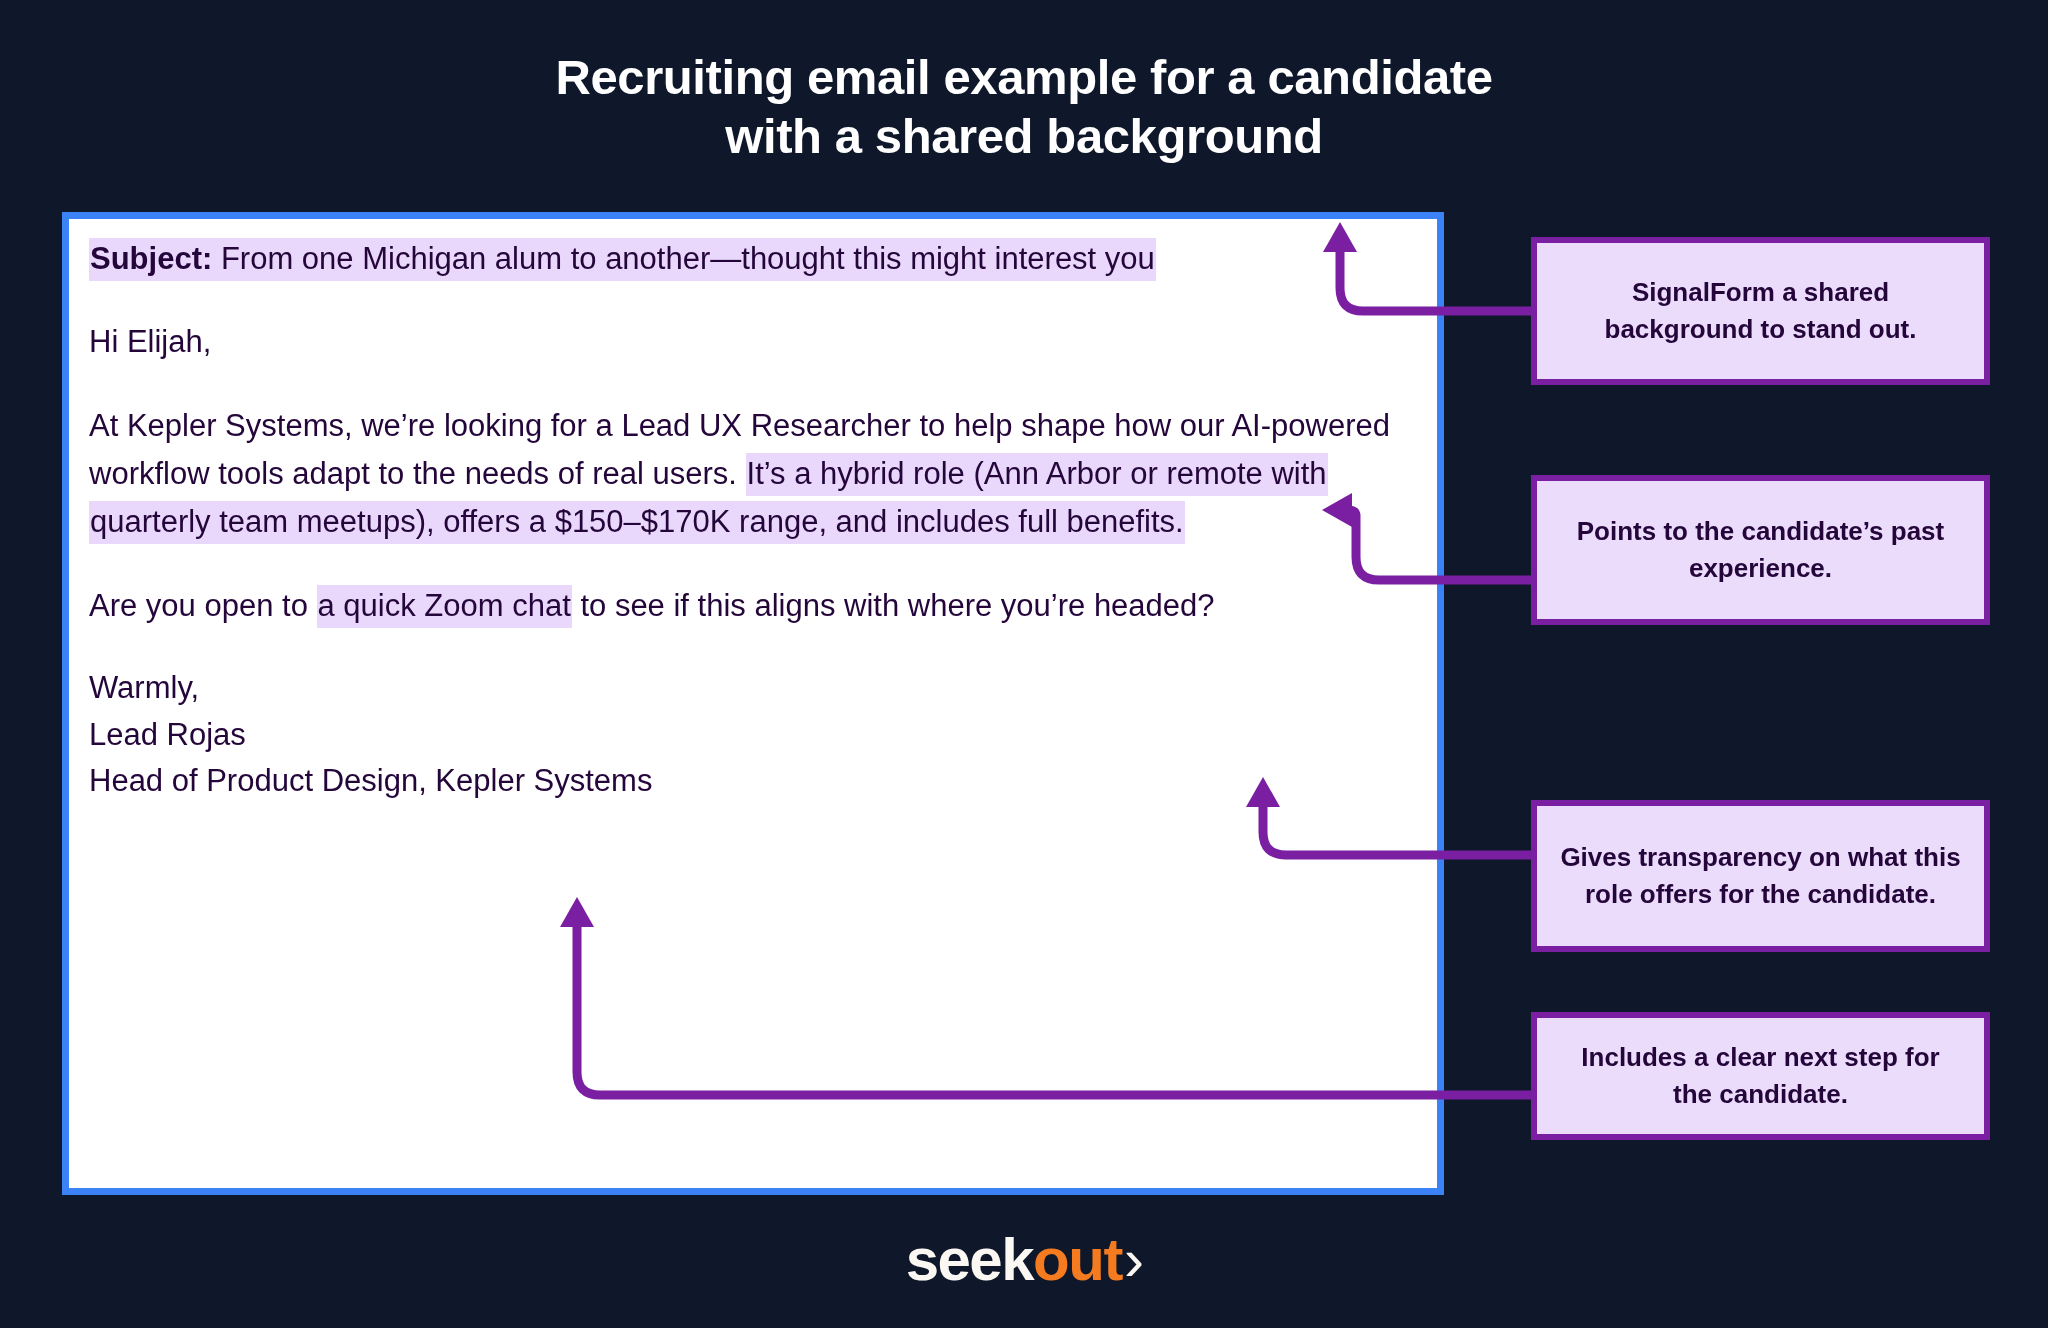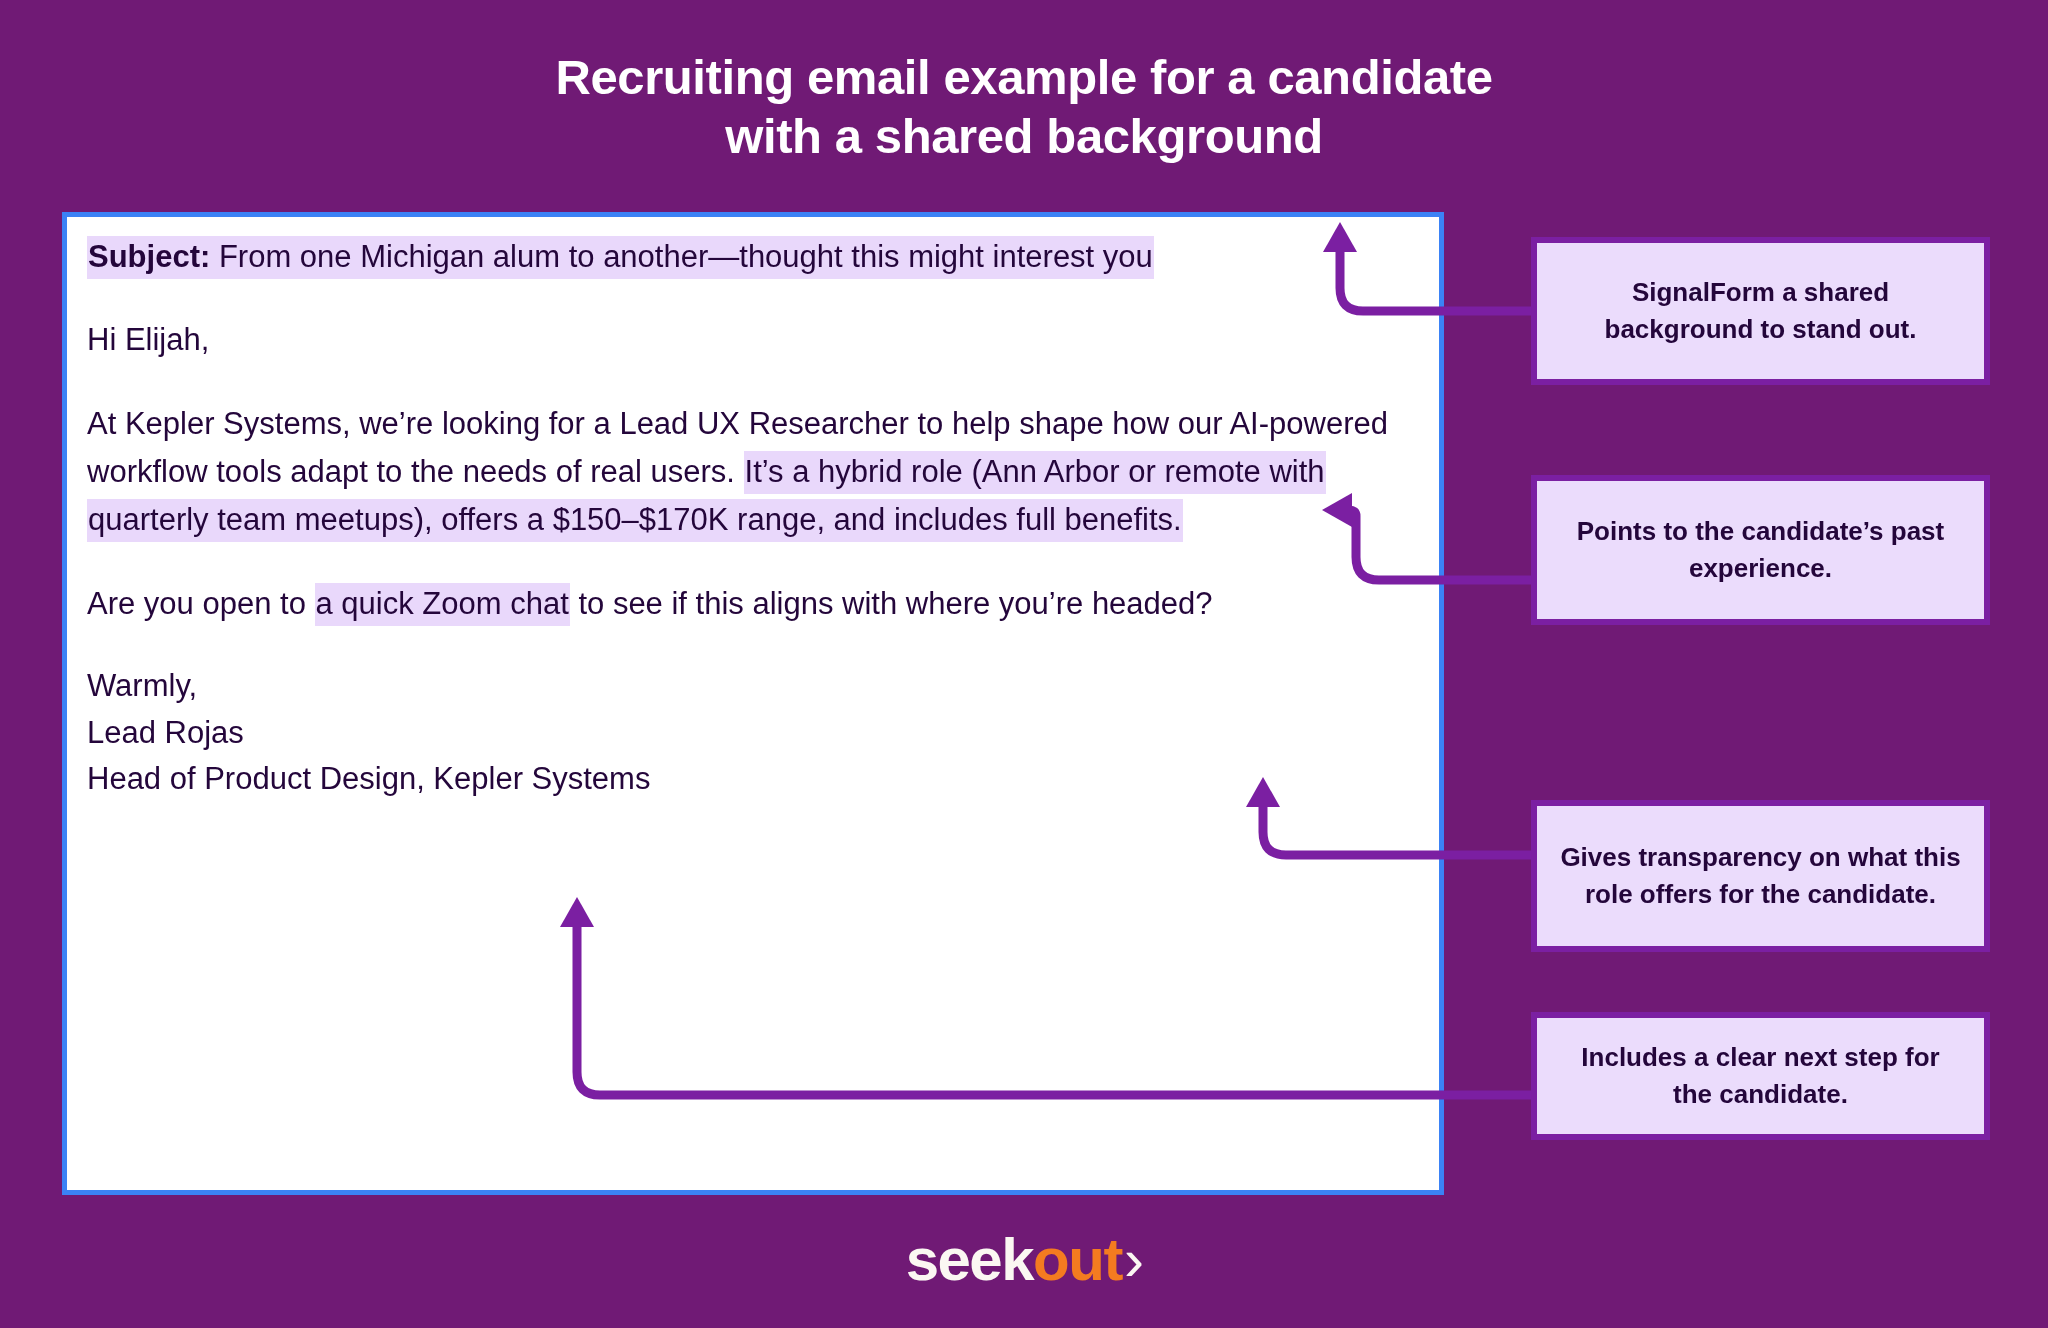--- a/index.html
+++ b/index.html
@@ -9,21 +9,21 @@
     height: 1328px;
     background: #2B0A3D;
     font-family: "Liberation Sans", sans-serif;
     overflow: hidden;
   }
 
   #stage {
     position: relative;
     width: 2048px;
     height: 1328px;
-    background: #701a75;
+    background: #0f172a;
   }
 
   
   #title {
     position: absolute;
     left: 0;
     top: 48px;
     width: 2048px;
     text-align: center;
     color: #FFFFFF;
@@ -35,21 +35,21 @@
   #title .line { display: block; }
 
   
   #email-card {
     position: absolute;
     left: 62px;
     top: 212px;
     width: 1382px;
     height: 983px;
     background: #FFFFFF;
-    border: 5px solid #3b82f6;
+    border: 7px solid #3b82f6;
   }
 
   #email-body {
     position: absolute;
     left: 20px;
     top: 16px;
     right: 16px;
     color: #24063B;
     font-size: 31px;
     line-height: 1.56;

